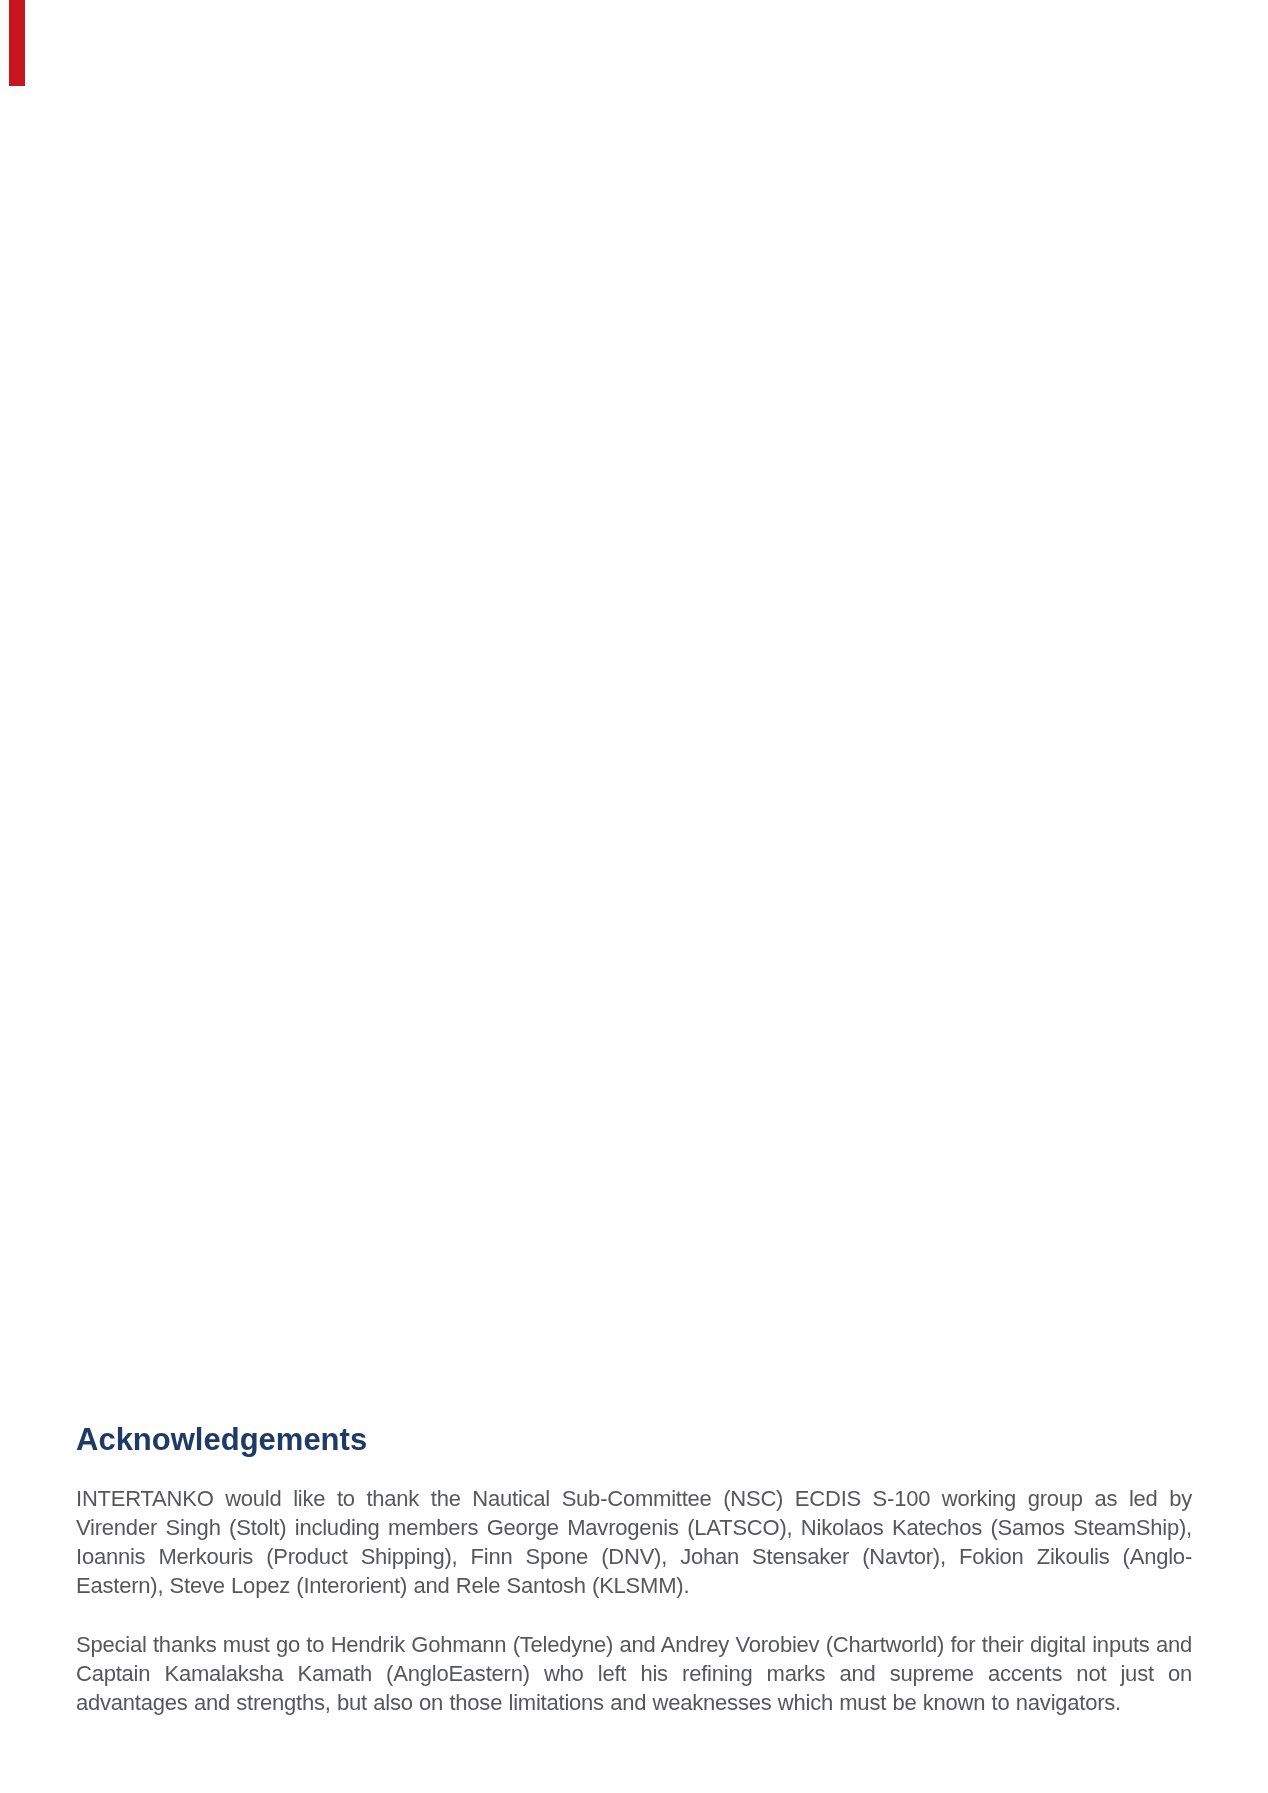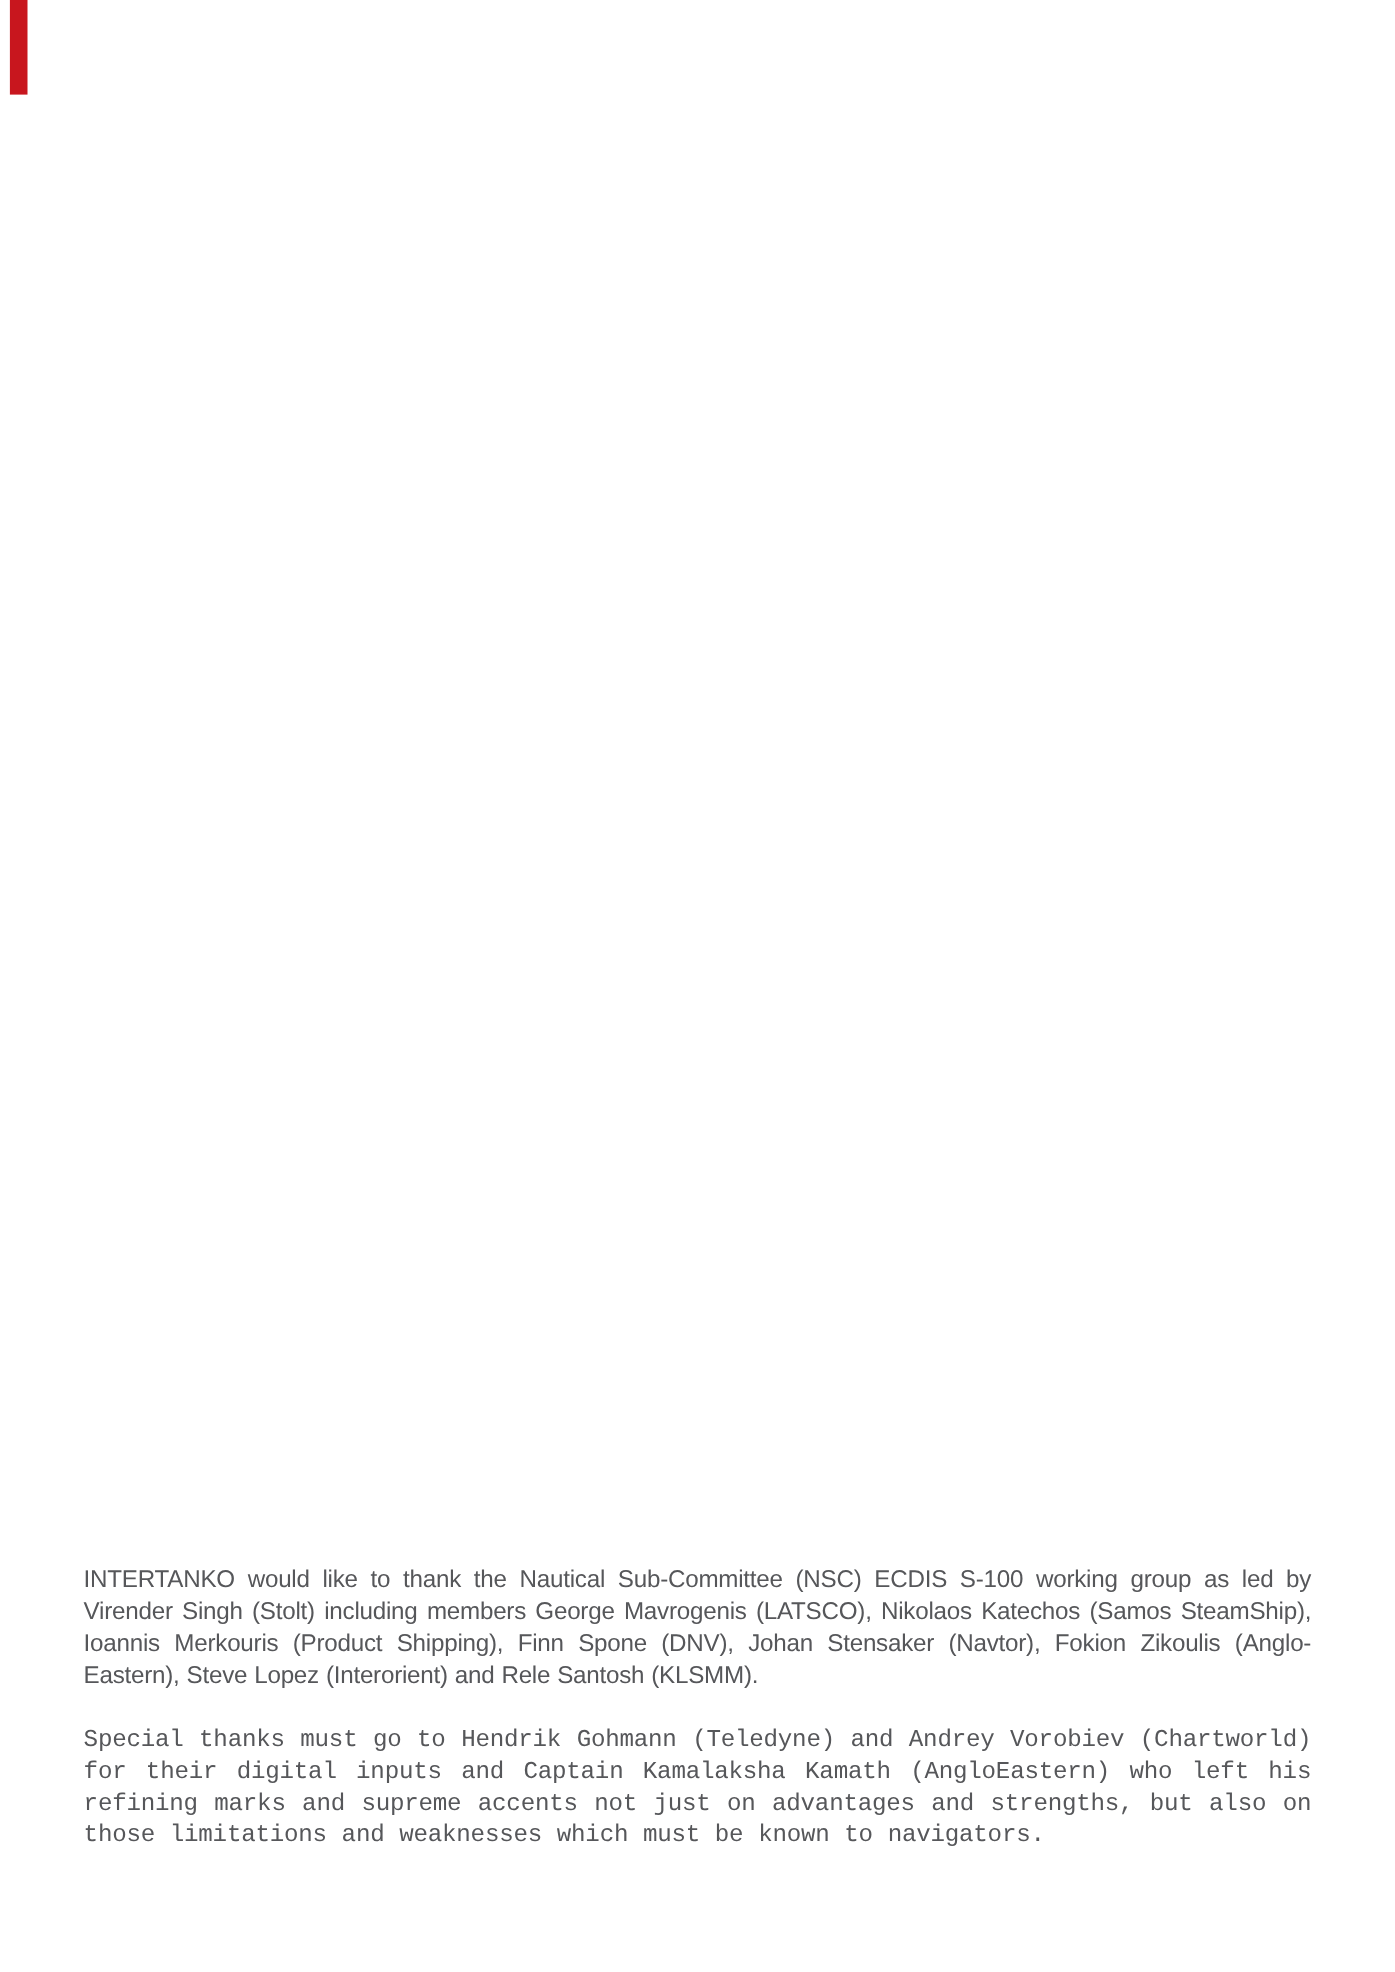--- a/index.html
+++ b/index.html
@@ -38,30 +38,30 @@
   .body-para {
     margin: 0 0 30px 0;
     font-size: 22px;
     line-height: 29px;
     letter-spacing: -0.01em;
     text-align: justify;
     word-spacing: 0.02em;
   }
   .body-para:last-child {
     margin-bottom: 0;
-    font-family: Liberation Mono, monospace;
   }
 </style>
 </head>
 <body>
 
 <div class="page" style="background: rgb(255, 255, 255);">
 
   <div class="edge-tab" style="background: rgb(200, 22, 30);"></div>
 
   <div class="content">
+    <h1 class="heading" style="color: rgb(30, 58, 103);">Acknowledgements</h1>
 
     <p class="body-para" style="color: rgb(86, 87, 90);">INTERTANKO would like to thank the Nautical Sub-Committee (NSC) ECDIS S-100 working group as led by Virender Singh (Stolt) including members George Mavrogenis (LATSCO), Nikolaos Katechos (Samos SteamShip), Ioannis Merkouris (Product Shipping), Finn Spone (DNV), Johan Stensaker (Navtor), Fokion Zikoulis (Anglo-Eastern), Steve Lopez (Interorient) and Rele Santosh (KLSMM).</p>
 
     <p class="body-para" style="color: rgb(86, 87, 90);">Special thanks must go to Hendrik Gohmann (Teledyne) and Andrey Vorobiev (Chartworld) for their digital inputs and Captain Kamalaksha Kamath (AngloEastern) who left his refining marks and supreme accents not just on advantages and strengths, but also on those limitations and weaknesses which must be known to navigators.</p>
   </div>
 
 </div>
 
 </body></html>

